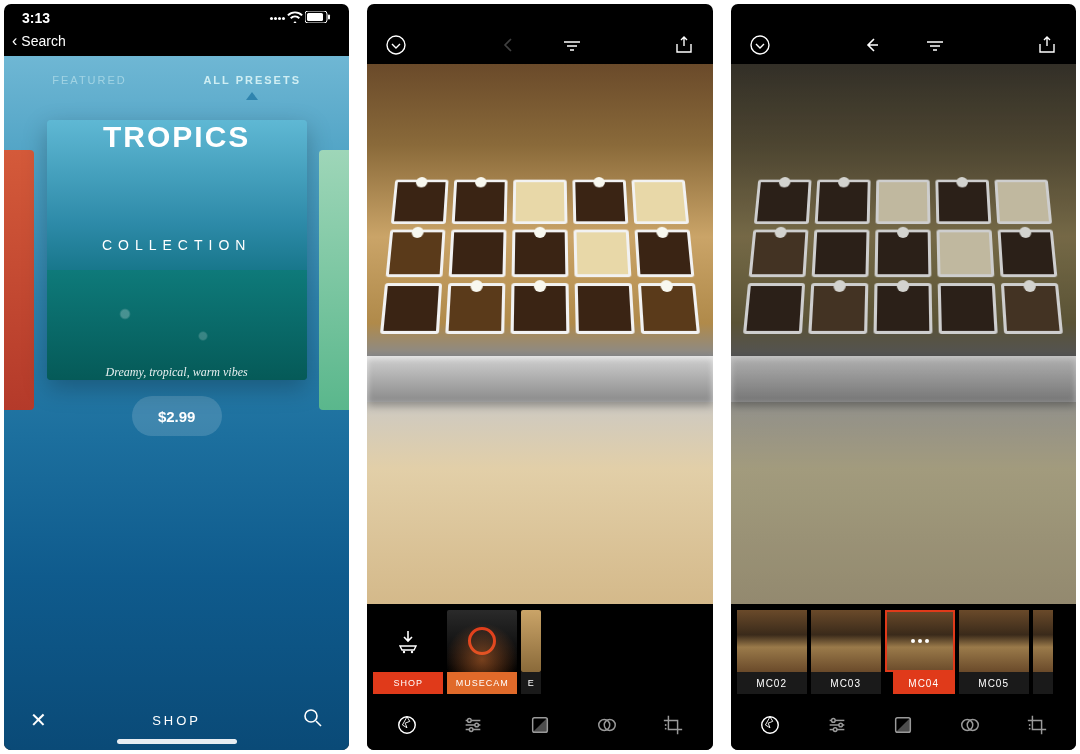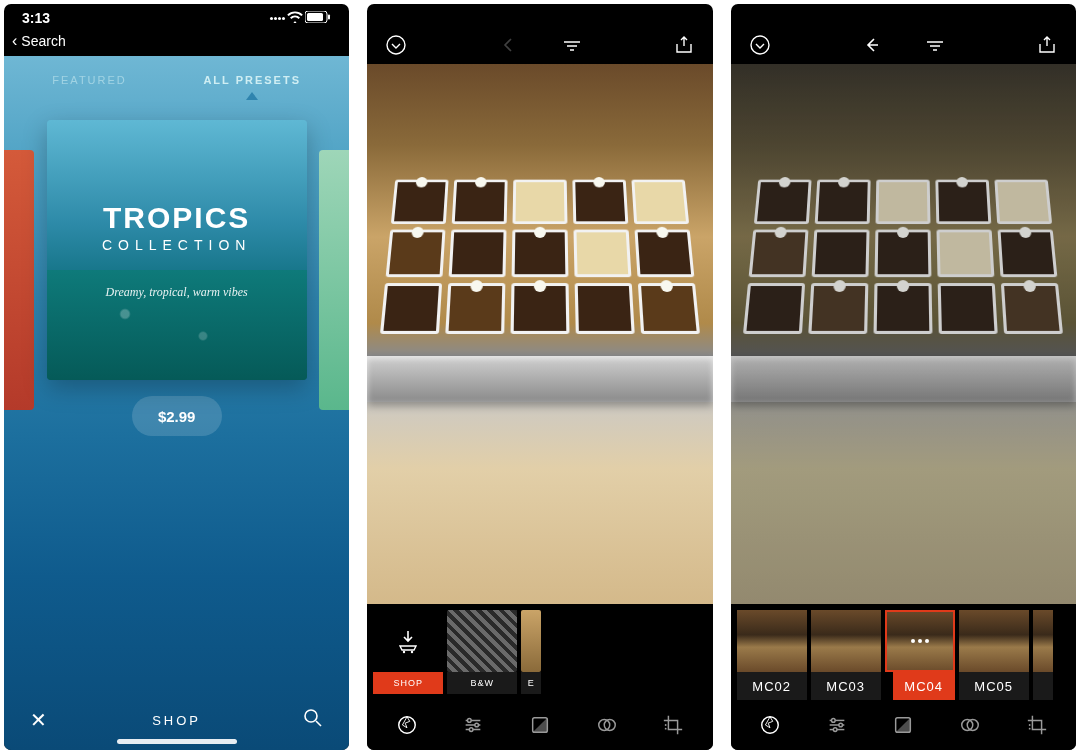--- a/index.html
+++ b/index.html
@@ -95,21 +95,21 @@
   .card-peek-right { right: -10px; background: linear-gradient(180deg,#9ed6b8,#5ab78c); }
   .preset-card {
     width: 260px;
     height: 260px;
     border-radius: 4px;
     background: linear-gradient(180deg,#5fb8d4 0%,#2d8aa8 40%,#0a6a78 70%,#065a68 100%);
     box-shadow: 0 8px 24px rgba(0,0,0,.25);
     display: flex;
     flex-direction: column;
     align-items: center;
-    justify-content: center;
+    justify-content: space-between;
     color: #fff;
     position: relative;
     overflow: hidden;
   }
   .preset-card .sea {
     position: absolute;
     bottom: 0; left: 0; right: 0;
     height: 110px;
     background:
       radial-gradient(circle at 30% 40%, rgba(255,255,255,.25) 0 2%, transparent 3%) ,
@@ -299,25 +299,25 @@
   .filt .dots {
     position: absolute;
     inset: 0;
     display: flex;
     align-items: center;
     justify-content: center;
     gap: 3px;
   }
   .filt .dots span { width: 4px; height: 4px; background: #fff; border-radius: 50%; }
   .filt .label {
-    height: 28px;
+    height: 22px;
     display: flex;
     align-items: center;
     justify-content: center;
-    font-size: 13px;
+    font-size: 10px;
     letter-spacing: 1px;
     color: #fff;
     background: #1a1a1a;
   }
   .filt.sel .label { background: #e03a1a; margin-left: 8px; }
   .filt.sel .thumb { outline: 2px solid #e03a1a; outline-offset: -2px; }
   .filt.partial { width: 20px; overflow: hidden; }
 
   
   .edit-toolbar {
@@ -484,23 +484,25 @@
       <div class="thumb">
         <svg width="26" height="26" viewBox="0 0 26 26">
             <path d="M13 3v10M9 9l4 4 4-4" stroke="#fff" stroke-width="1.6" fill="none"></path>
             <path d="M5 18h16l-2 4H7z" stroke="#fff" stroke-width="1.4" fill="none"></path>
             <circle cx="9" cy="24" r="1.2" fill="#fff"></circle>
             <circle cx="17" cy="24" r="1.2" fill="#fff"></circle>
           </svg>
       </div>
       <div class="label">SHOP</div>
     </div>
-    <div class="chip bw">
-      <div class="thumb"></div>
-      <div class="label">B&amp;W</div>
+    <div class="chip musecam">
+      <div class="thumb">
+          <div class="ring"></div>
+        </div>
+      <div class="label">MUSECAM</div>
     </div>
     <div class="chip partial">
       <div class="thumb"></div>
       <div class="label">E</div>
     </div>
   </div>
 
   <div class="edit-toolbar">
     <div class="tool active">
       <svg viewBox="0 0 24 24">

